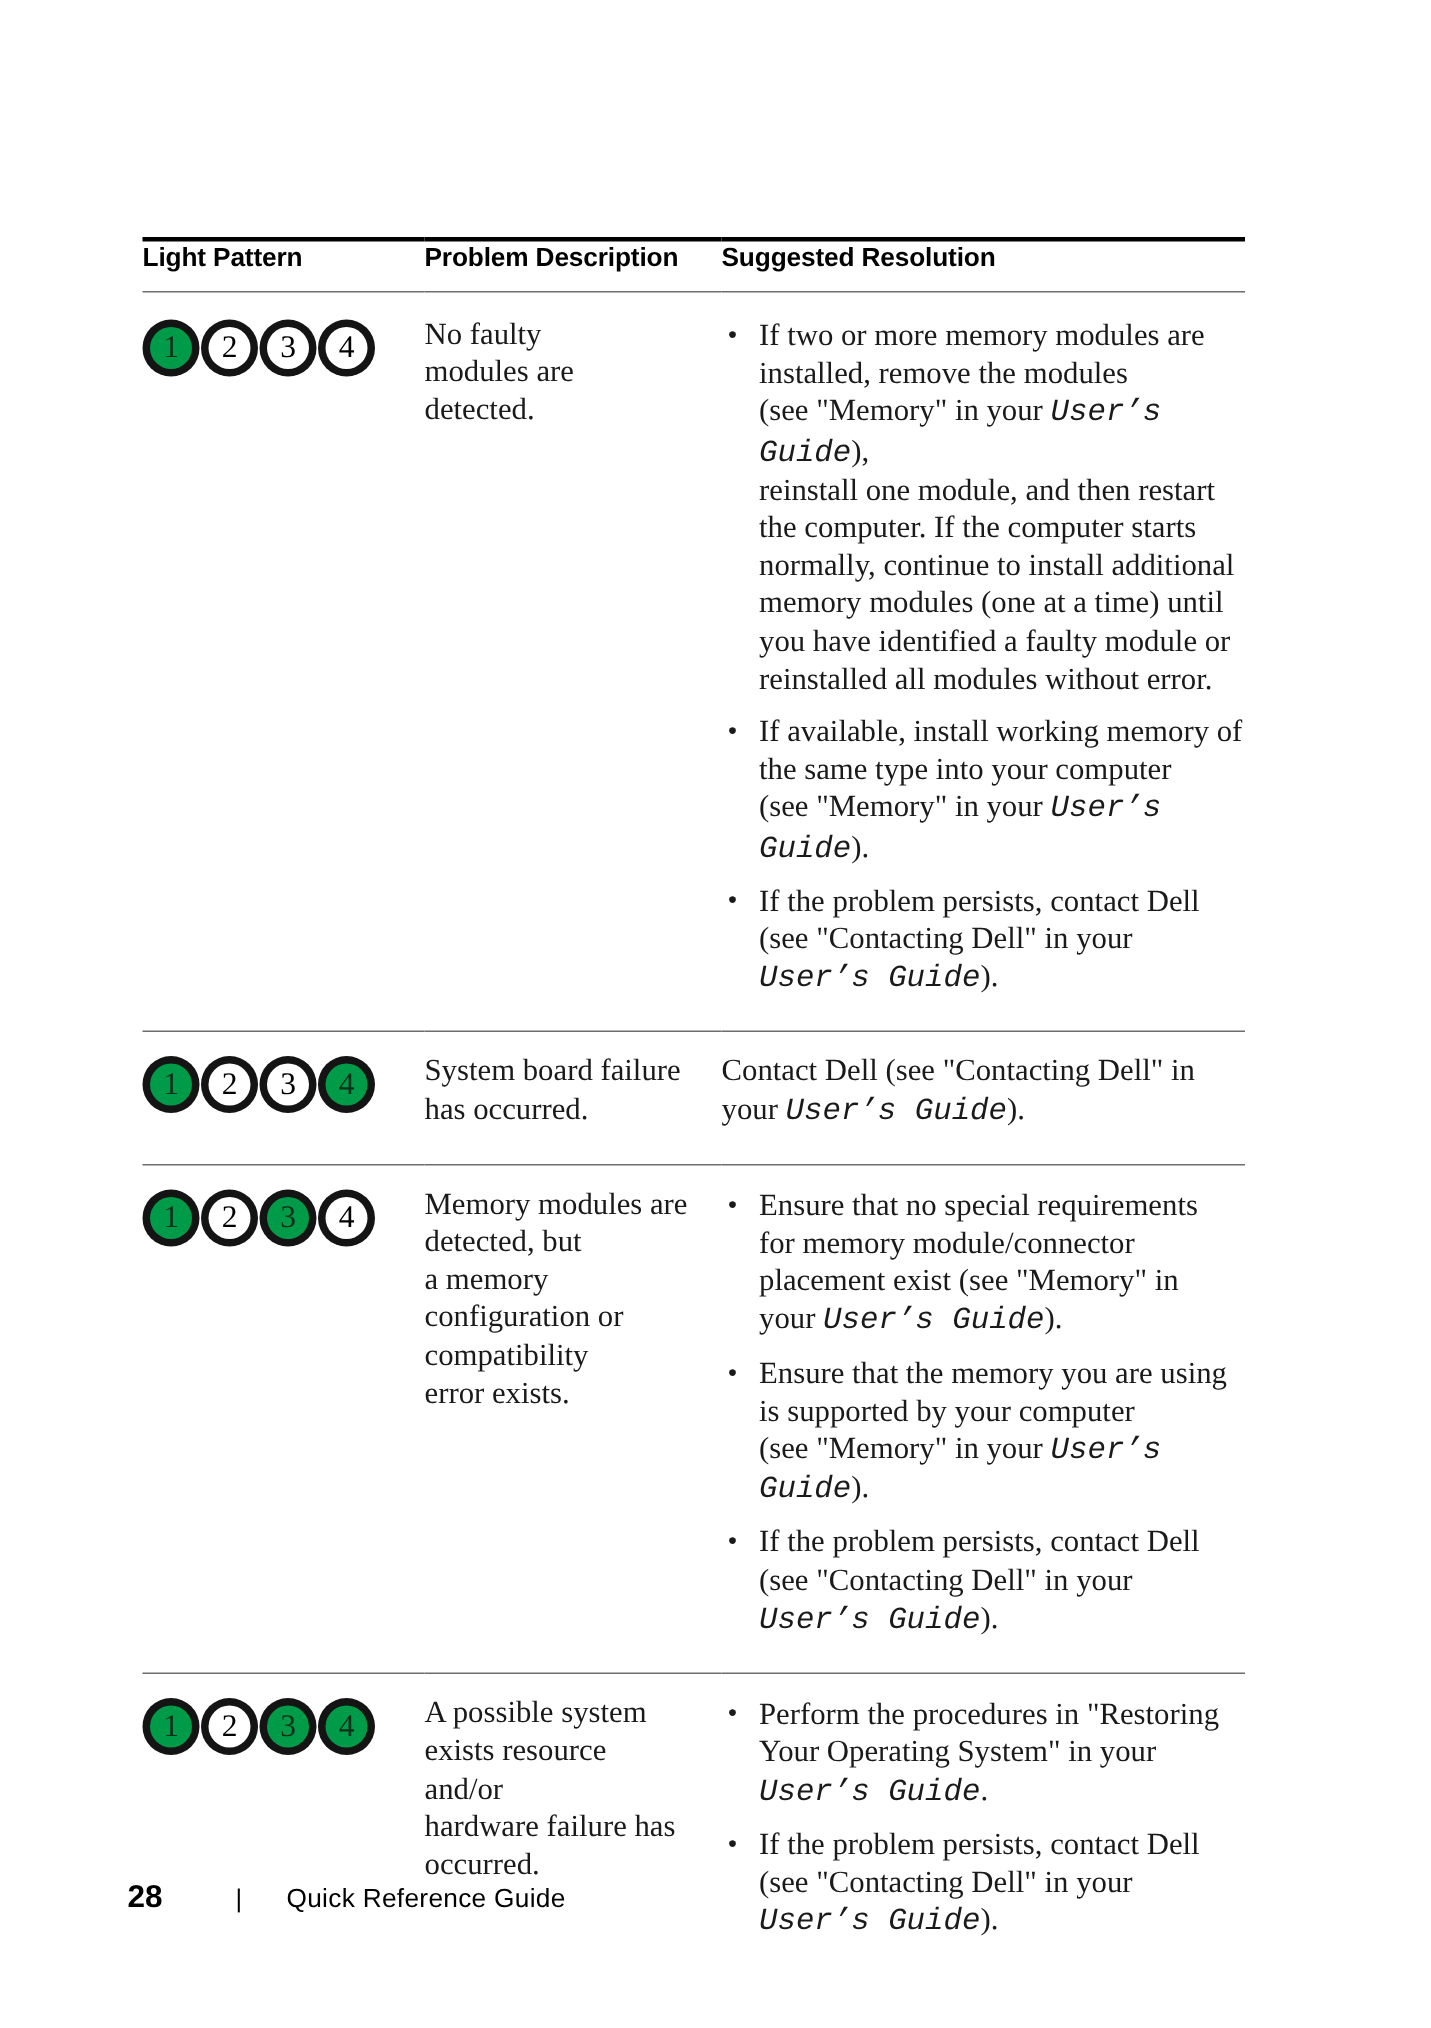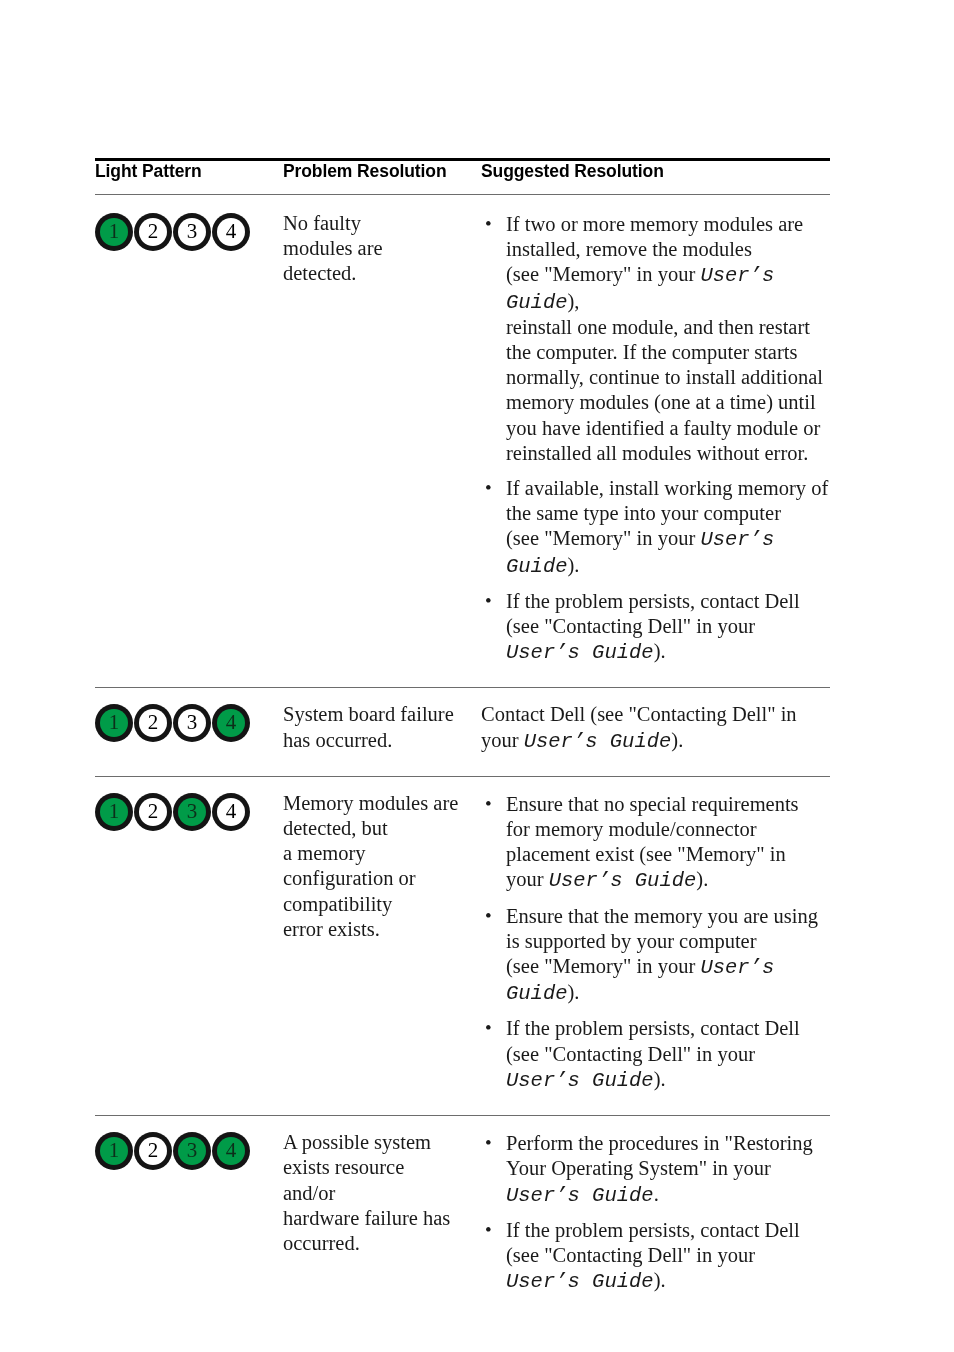--- a/index.html
+++ b/index.html
@@ -181,21 +181,21 @@
   <div class="table-wrap">
     <table class="lp-table">
       <colgroup>
         <col class="c-light">
         <col class="c-prob">
         <col class="c-res">
       </colgroup>
       <thead>
         <tr class="head-row">
           <th>Light Pattern</th>
-          <th>Problem Resolution</th>
+          <th>Problem Description</th>
           <th>Suggested Resolution</th>
         </tr>
       </thead>
       <tbody id="table-body">
           <tr>
             <td class="col-light">
               <div class="leds">
                 <div class="led on">
                   <div class="inner">1</div>
                 </div>
@@ -331,14 +331,19 @@
                 <li>If the problem persists, contact Dell
 (see "Contacting Dell" in your
 <i class="ital">User’s Guide</i>).</li>
               </ul>
             </td>
           </tr>
         </tbody>
     </table>
   </div>
 
+  <div class="footer">
+    <span class="pageno">28</span>
+    <span class="sep">|</span>
+    <span class="ftitle">Quick Reference Guide</span>
+  </div>
 
 </div>
 
 </body></html>

